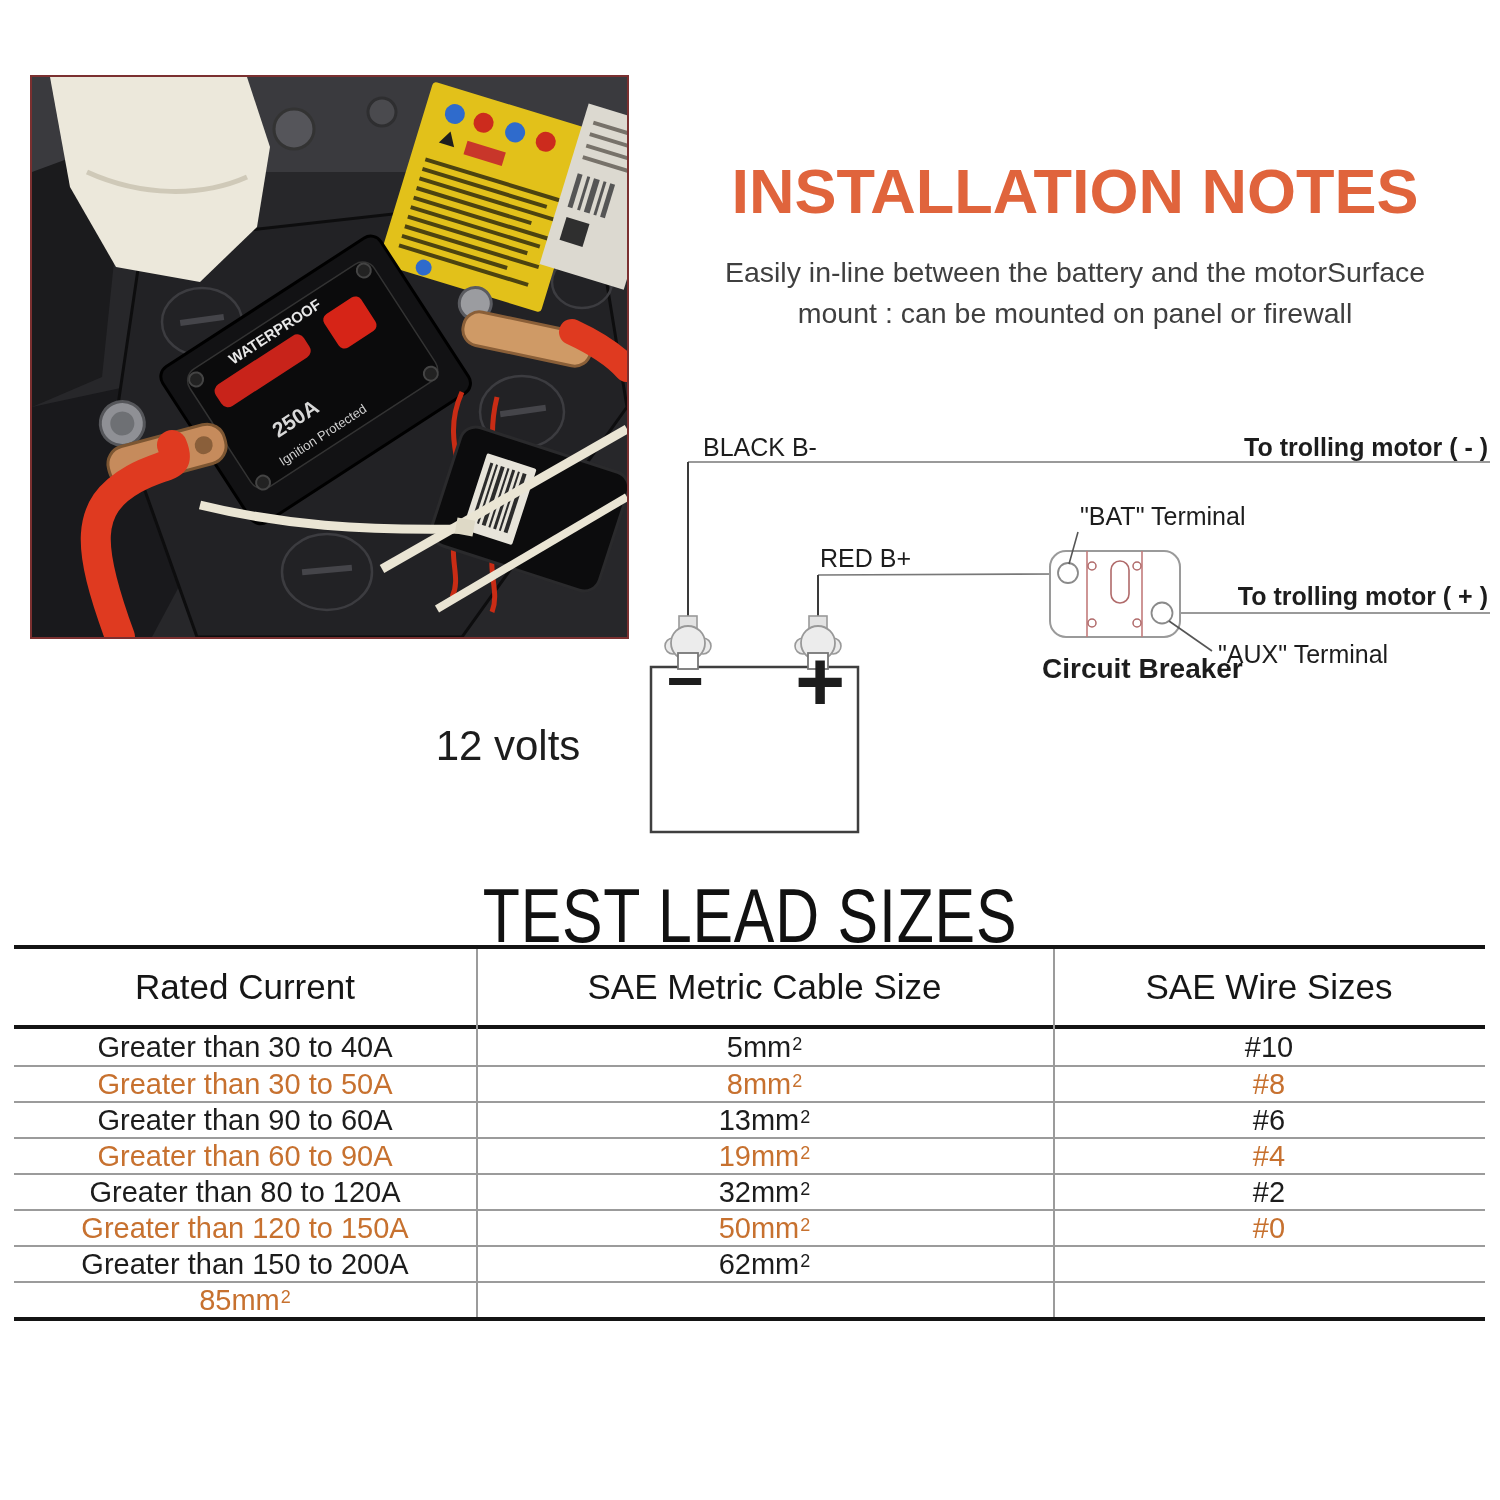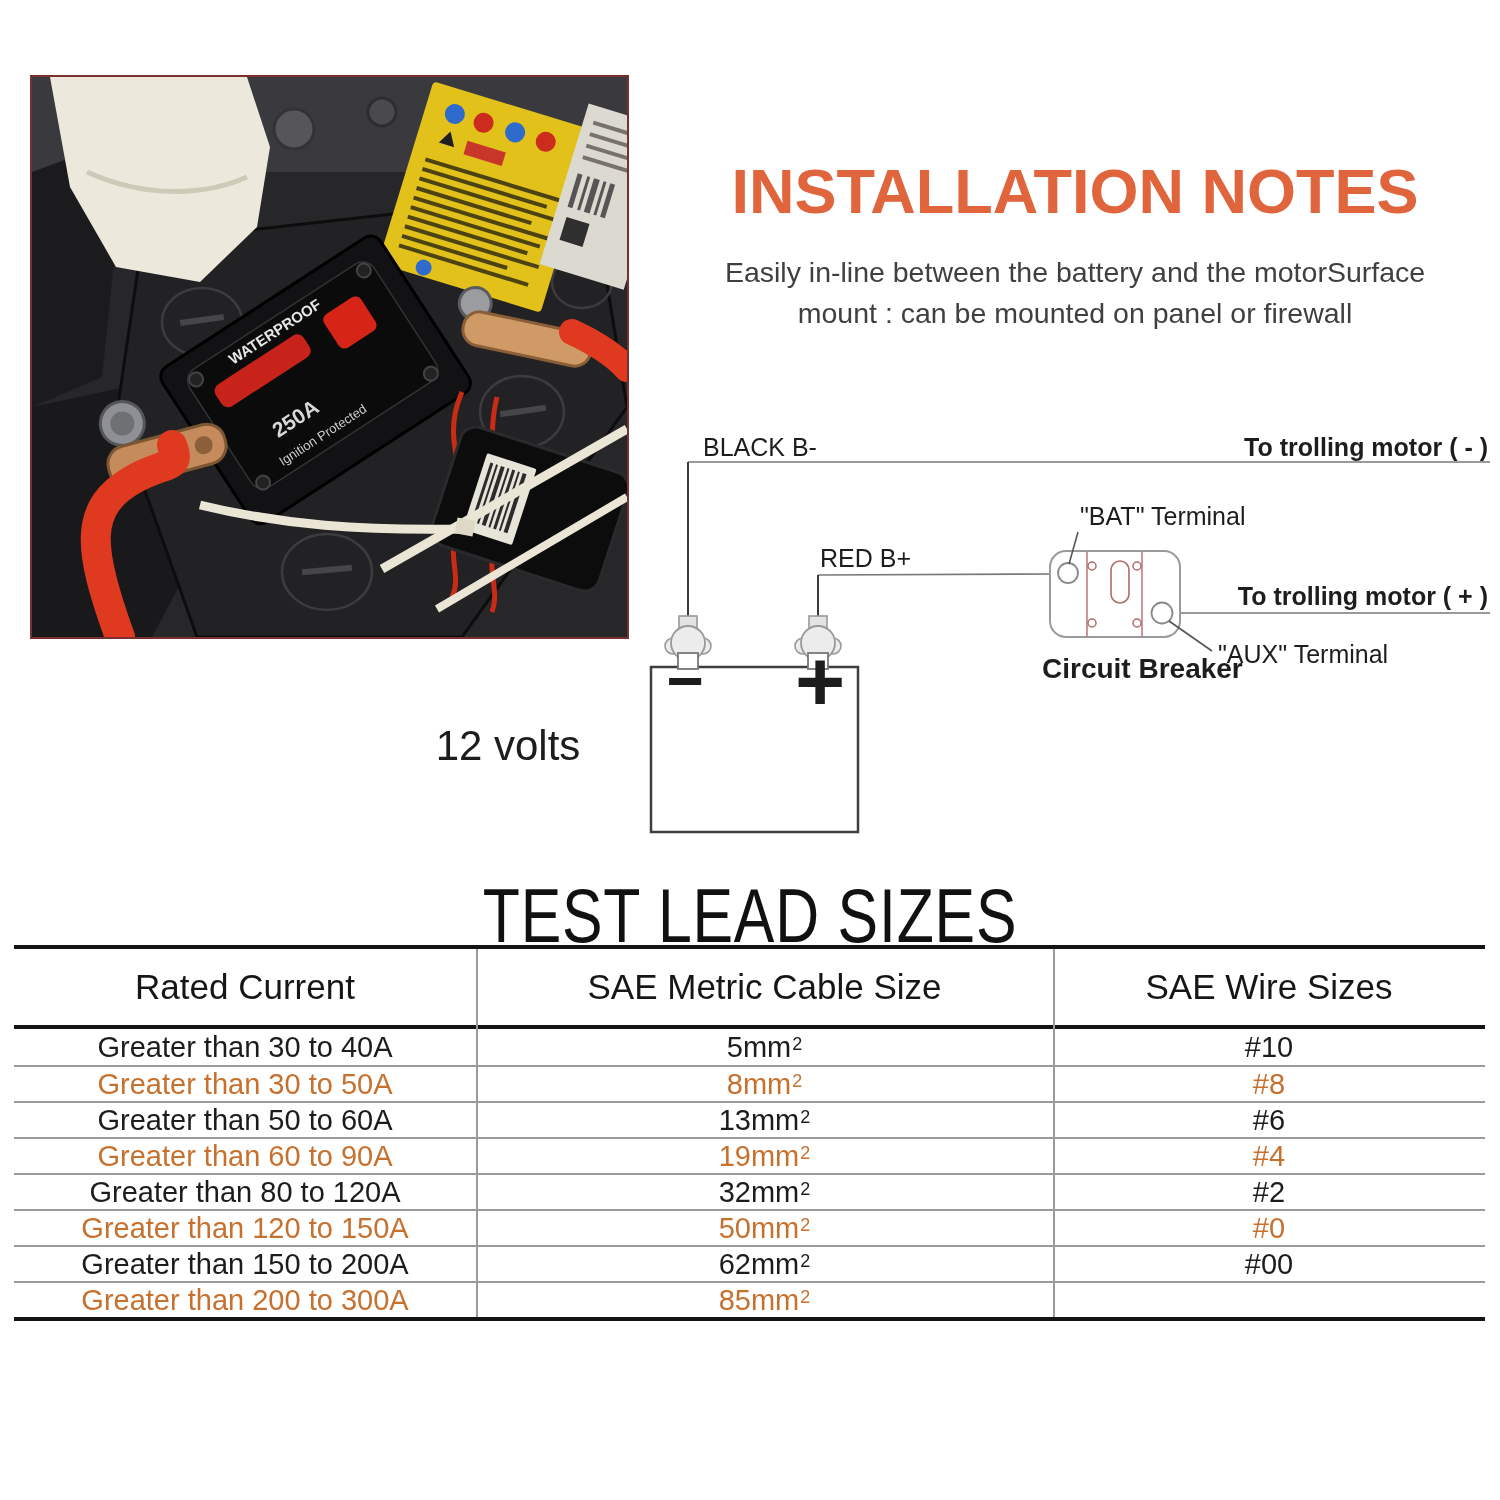--- a/index.html
+++ b/index.html
@@ -259,21 +259,21 @@
     <div class="trow orange">
       <div class="cell">Greater than 30 to 50A</div>
       <div class="cell">
           <span>8mm</span>
           <sup>2</sup>
         </div>
       <div class="cell">#8</div>
     </div>
 
     <div class="trow">
-      <div class="cell">Greater than 50 to 60A</div>
+      <div class="cell">Greater than 90 to 60A</div>
       <div class="cell">
           <span>13mm</span>
           <sup>2</sup>
         </div>
       <div class="cell">#6</div>
     </div>
 
     <div class="trow orange">
       <div class="cell">Greater than 60 to 90A</div>
       <div class="cell">
@@ -300,25 +300,23 @@
         </div>
       <div class="cell">#0</div>
     </div>
 
     <div class="trow">
       <div class="cell">Greater than 150 to 200A</div>
       <div class="cell">
           <span>62mm</span>
           <sup>2</sup>
         </div>
-      <div class="cell">#00</div>
     </div>
 
     <div class="trow orange">
-      <div class="cell">Greater than 200 to 300A</div>
       <div class="cell">
           <span>85mm</span>
           <sup>2</sup>
         </div>
     </div>
   </div>
 
 </div>
 
 </body></html>

